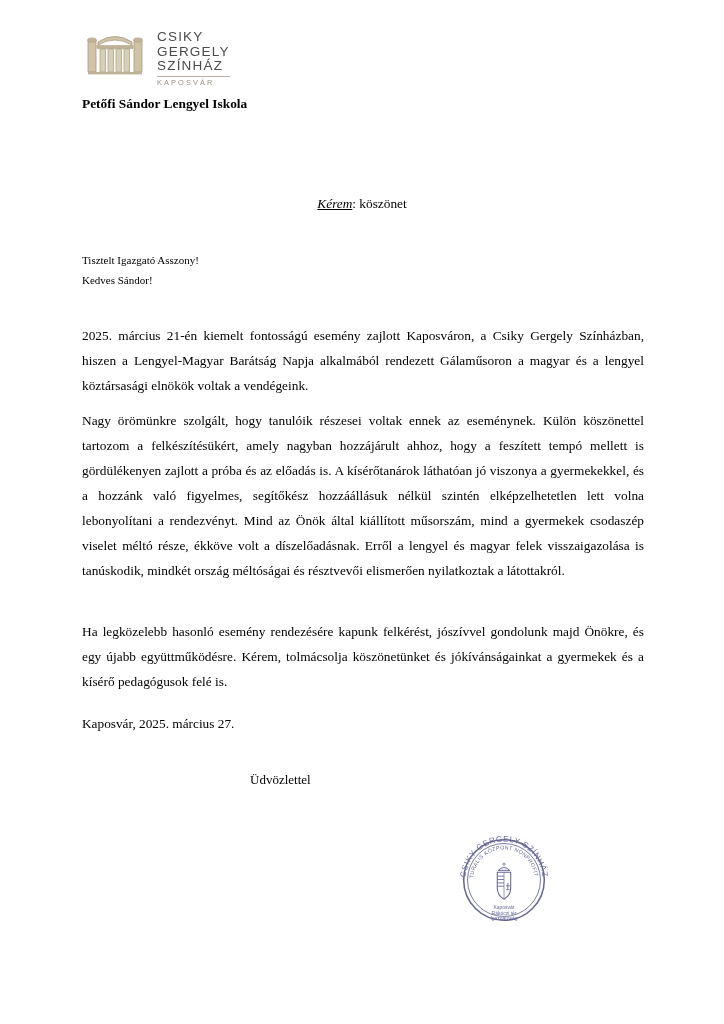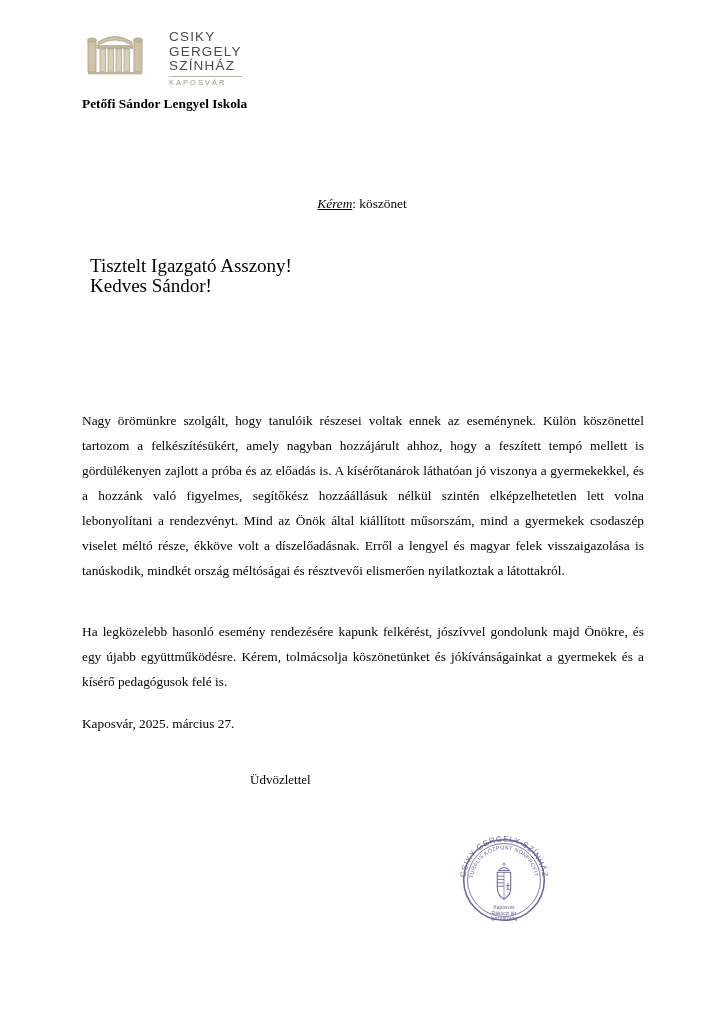--- a/index.html
+++ b/index.html
@@ -20,21 +20,21 @@
     box-sizing: border-box;
   }
 
   
   #letterhead {
     position: absolute;
     left: 86px;
     top: 28px;
     display: flex;
     align-items: flex-start;
-    gap: 25px;
+    gap: 13px;
   }
   #logo-mark {
     width: 58px;
     height: 48px;
     display: block;
   }
   #logo-wordmark {
     display: flex;
     flex-direction: column;
     justify-content: flex-start;
@@ -76,23 +76,22 @@
     top: 196px;
     width: 560px;
     text-align: center;
     font-size: 13.3px;
   }
   #subject-line .subject-label {
     font-style: italic;
     text-decoration: underline;
   }
   .salutation-line {
-    font-size: 19px;
+    font-size: 11px;
     line-height: 1.52;
-    margin-left: 8px;
   }
   .body-para {
     position: absolute;
     left: 82px;
     width: 562px;
     text-align: justify;
     text-justify: inter-word;
     font-size: 13.35px;
     line-height: 1.88;
     hyphens: none;
@@ -202,20 +201,21 @@
 
   <div class="doc-block addressee" style="top:94px;">Petőfi Sándor Lengyel Iskola</div>
 
   <div id="subject-line">
     <span class="subject-label">Kérem</span><span>: </span><span>köszönet</span>
   </div>
 
   <div class="doc-block salutation-line" style="top:252px;">Tisztelt Igazgató Asszony!</div>
   <div class="doc-block salutation-line" style="top:272px;">Kedves Sándor!</div>
 
+  <div class="body-para" style="top:323px;">2025. március 21-én kiemelt fontosságú esemény zajlott Kaposváron, a Csiky Gergely Színházban, hiszen a Lengyel-Magyar Barátság Napja alkalmából rendezett Gálaműsoron a magyar és a lengyel köztársasági elnökök voltak a vendégeink.</div>
   <div class="body-para" style="top:408px;">Nagy örömünkre szolgált, hogy tanulóik részesei voltak ennek az eseménynek. Külön köszönettel tartozom a felkészítésükért, amely nagyban hozzájárult ahhoz, hogy a feszített tempó mellett is gördülékenyen zajlott a próba és az előadás is. A kísérőtanárok láthatóan jó viszonya a gyermekekkel, és a hozzánk való figyelmes, segítőkész hozzáállásuk nélkül szintén elképzelhetetlen lett volna lebonyolítani a rendezvényt. Mind az Önök által kiállított műsorszám, mind a gyermekek csodaszép viselet méltó része, ékköve volt a díszelőadásnak. Erről a lengyel és magyar felek visszaigazolása is tanúskodik, mindkét ország méltóságai és résztvevői elismerően nyilatkoztak a látottakról.</div>
   <div class="body-para" style="top:619px;">Ha legközelebb hasonló esemény rendezésére kapunk felkérést, jószívvel gondolunk majd Önökre, és egy újabb együttműködésre. Kérem, tolmácsolja köszönetünket és jókívánságainkat a gyermekek és a kísérő pedagógusok felé is.</div>
 
   <div id="closing-date">Kaposvár, 2025. március 27.</div>
   <div id="closing-regards">Üdvözlettel</div>
 
   <svg id="stamp" viewBox="0 0 100 100">
     <defs>
       <path id="arc-outer" d="M 50,50 m -40,0 a 40,40 0 1,1 80,0" fill="none"></path>
       <path id="arc-inner" d="M 50,50 m -32,0 a 32,32 0 1,1 64,0" fill="none"></path>

